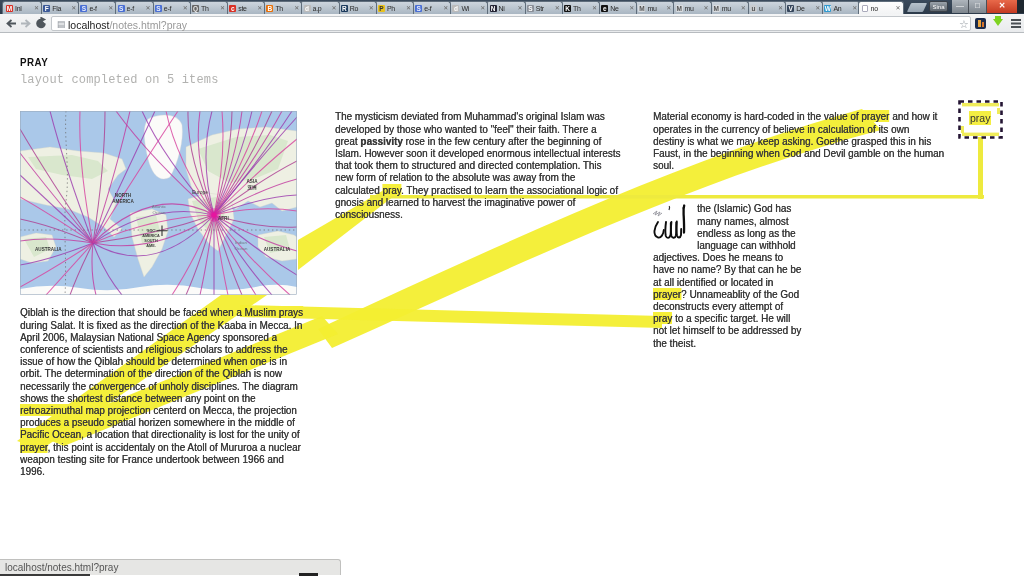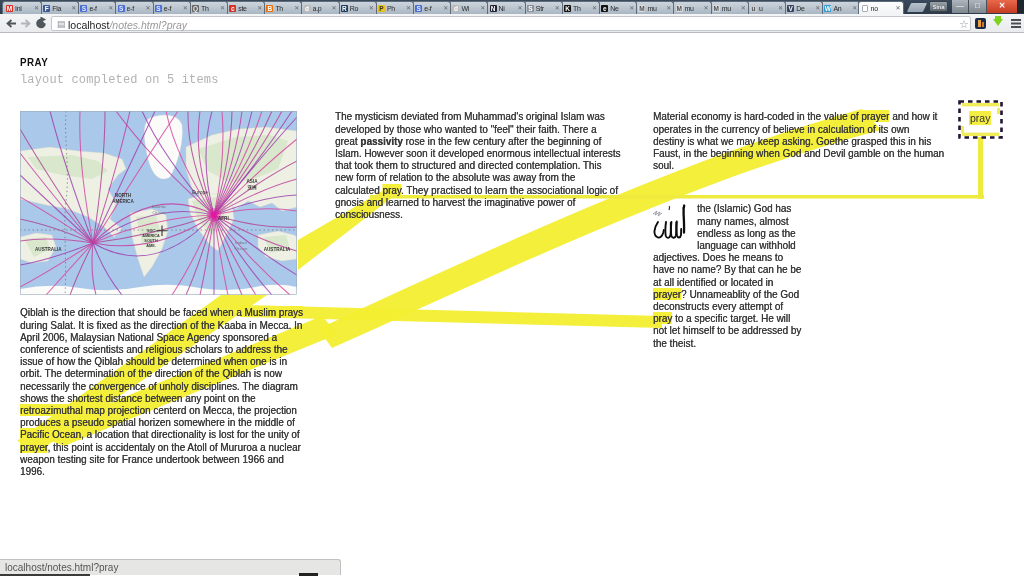--- a/index.html
+++ b/index.html
@@ -166,21 +166,21 @@
 
   </div>
   <div id="navbar">
     <svg style="position:absolute;left:5px;top:3px;" width="44" height="13" viewBox="0 0 44 13">
       <path d="M11,6.5 L3,6.5 M6.5,3 L2.5,6.5 L6.5,10" stroke="#4f565c" stroke-width="1.8" fill="none"></path>
       <path d="M16,6.5 L24,6.5 M20.5,3 L24.5,6.5 L20.5,10" stroke="#b0b6bb" stroke-width="1.8" fill="none"></path>
       <path d="M40,6.5 A4,4 0 1 1 36.2,2.5 M36.2,0.8 L36.2,4.2 L39.4,2.5 Z" stroke="#4f565c" stroke-width="1.6" fill="#4f565c" fill-rule="evenodd"></path>
     </svg>
     <div id="omni">
       <span style="position:absolute;left:5px;top:2px;font-size:9px;color:#8a9097;">▤</span>
-      <span style="position:absolute;left:16px;top:1.5px;font-size:10.5px;color:#222;">localhost<span style="color:#999;font-style:italic;">/notes.html?pray</span></span>
+      <span style="position:absolute;left:16px;top:1.5px;font-size:10.5px;color:#222;">localhost<span style="color:#999;">/notes.html?pray</span></span>
       <span style="position:absolute;left:907px;top:1px;font-size:11px;color:#9aa0a6;">☆</span>
     </div>
     <div style="position:absolute;left:975px;top:4px;width:11px;height:11px;border-radius:2px;background:#1c2b4a;"></div>
     <div style="position:absolute;left:978px;top:6px;width:3px;height:7px;background:#e8a33d;"></div>
     <div style="position:absolute;left:982px;top:8px;width:2px;height:5px;background:#d4722a;"></div>
     <div style="position:absolute;left:993px;top:5px;width:0;height:0;border-left:5px solid transparent;border-right:5px solid transparent;border-top:7px solid #7ed321;"></div>
     <div style="position:absolute;left:995px;top:2px;width:6px;height:4px;background:#7ed321;"></div>
     <div style="position:absolute;left:1011px;top:5px;width:10px;height:2px;background:#4a4f54;box-shadow:0 3.5px 0 #4a4f54,0 7px 0 #4a4f54;"></div>
   </div>
   <div id="page">

